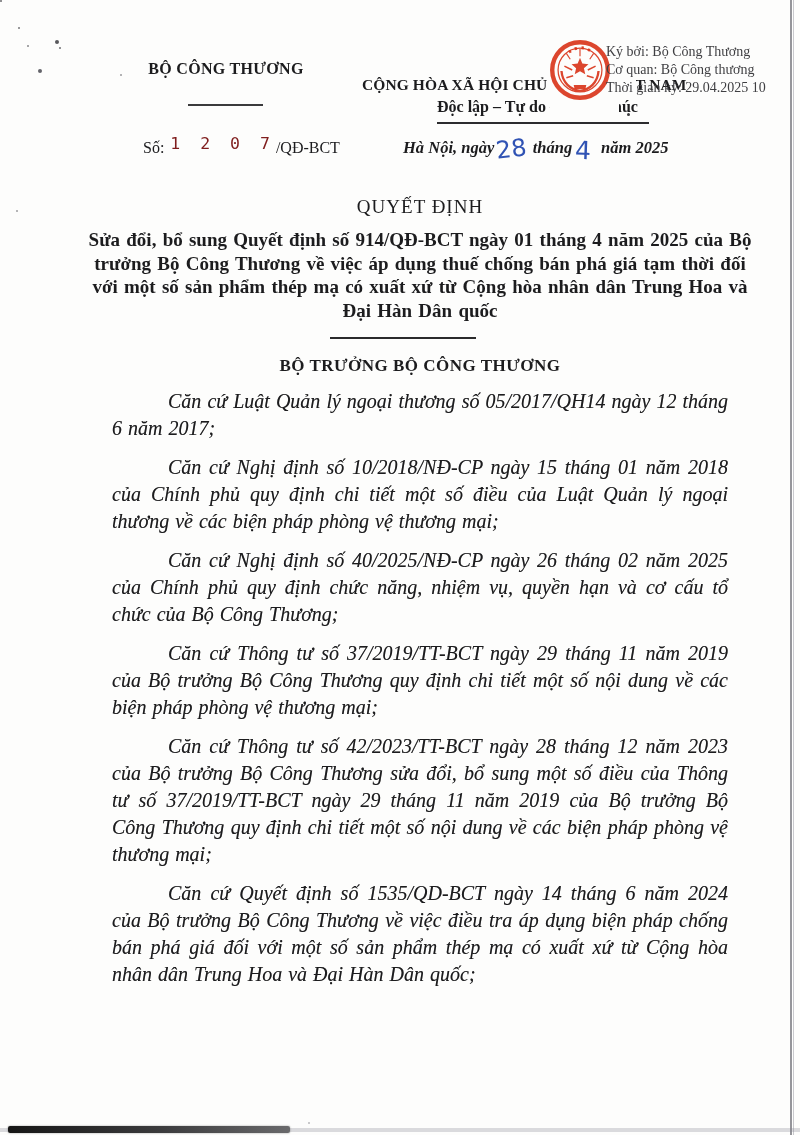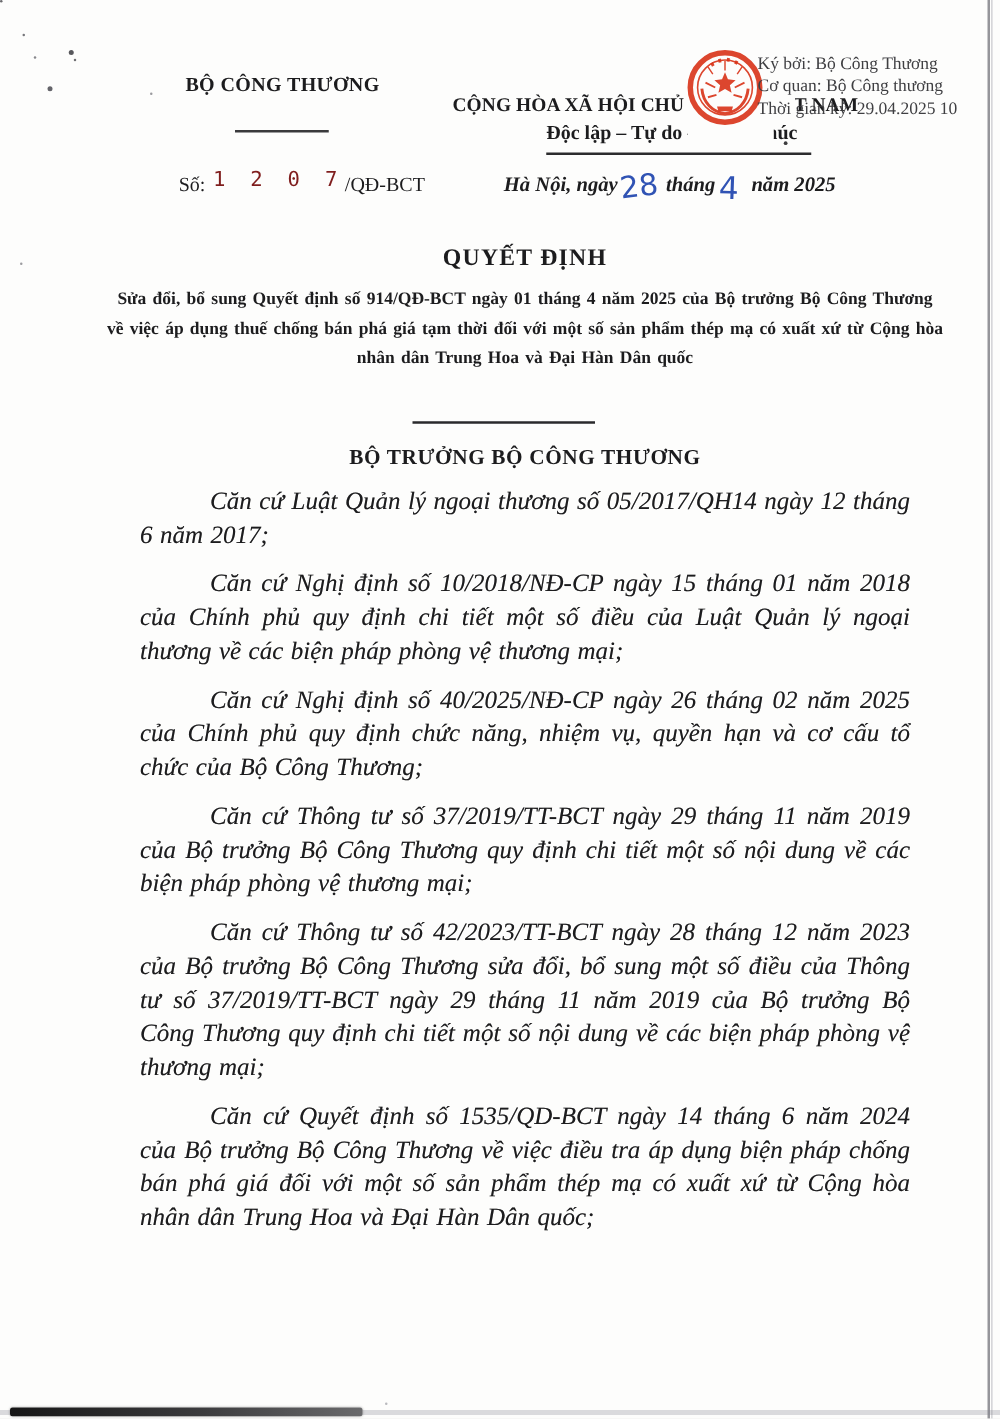--- a/index.html
+++ b/index.html
@@ -28,22 +28,22 @@
         display:inline-block;font-size:24px;line-height:10px;position:relative;}
   .hand-day{top:4px;margin:0 6px 0 2px;transform:rotate(-7deg);}
   .hand-month{top:6px;margin:0 10px 0 3px;font-size:25px;transform:rotate(2deg);}
 
   
   .stamp{left:541px;top:31px;width:78px;height:78px;z-index:3;}
   .sig{left:606px;top:43px;font-size:14px;line-height:18px;color:#3f3f42;z-index:4;white-space:nowrap;}
 
   
   .title-wrap{left:85px;top:196px;width:670px;text-align:center;z-index:1;}
-  .decision{font-weight:bold;font-size:19px;letter-spacing:1px;margin:0 0 10px 0;}
-  .subject{font-weight:bold;font-size:14px;line-height:23.5px;margin:0;word-spacing:1.5px;}
+  .decision{font-weight:normal;font-size:19px;letter-spacing:1px;margin:0 0 10px 0;}
+  .subject{font-weight:bold;font-size:19px;line-height:23.5px;margin:0;word-spacing:1.5px;}
   .subject-rule{left:330px;top:337px;width:146px;height:2px;background:#2a2a2c;}
   .authority{left:85px;top:356px;width:670px;text-align:center;font-weight:bold;font-size:17px;letter-spacing:.5px;}
 
   
   .body-text{left:112px;top:388px;width:616px;z-index:1;}
   .body-text p{margin:0 0 12px 0;font-style:italic;font-size:20px;line-height:27px;
                text-align:justify;text-indent:56px;word-spacing:1px;
                text-shadow:0 0 .4px rgba(20,20,20,.45);}
 
   

